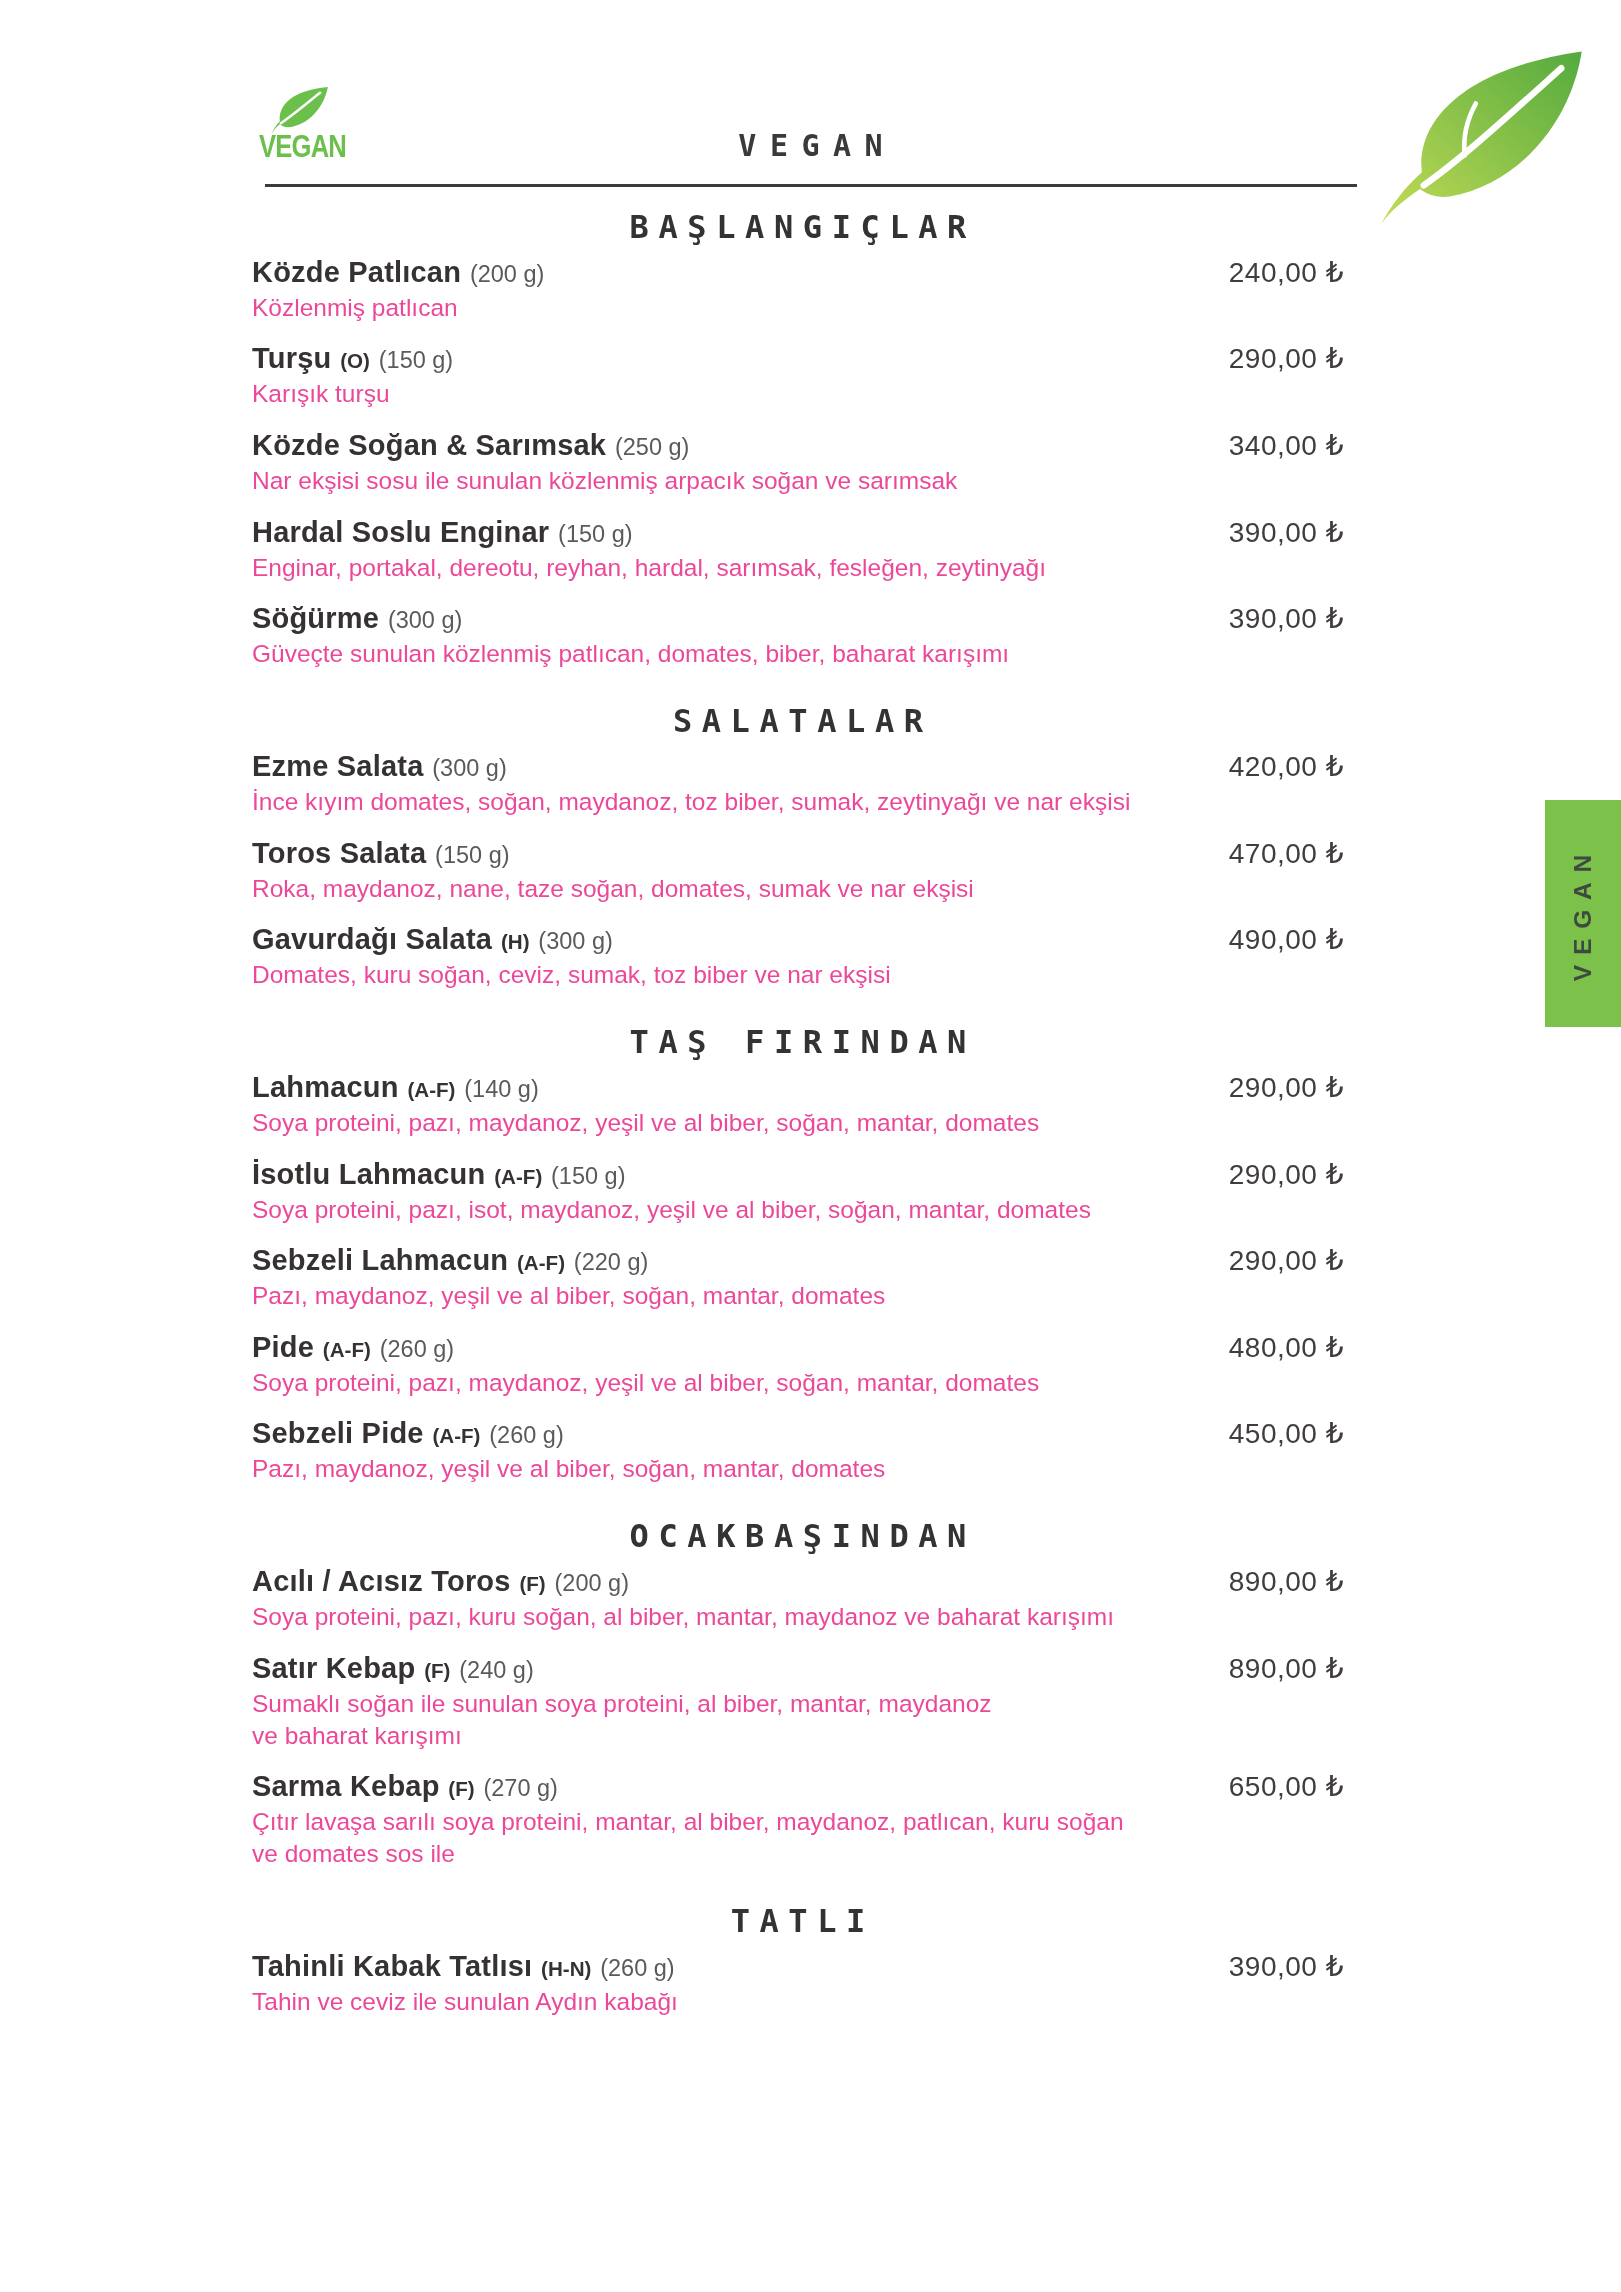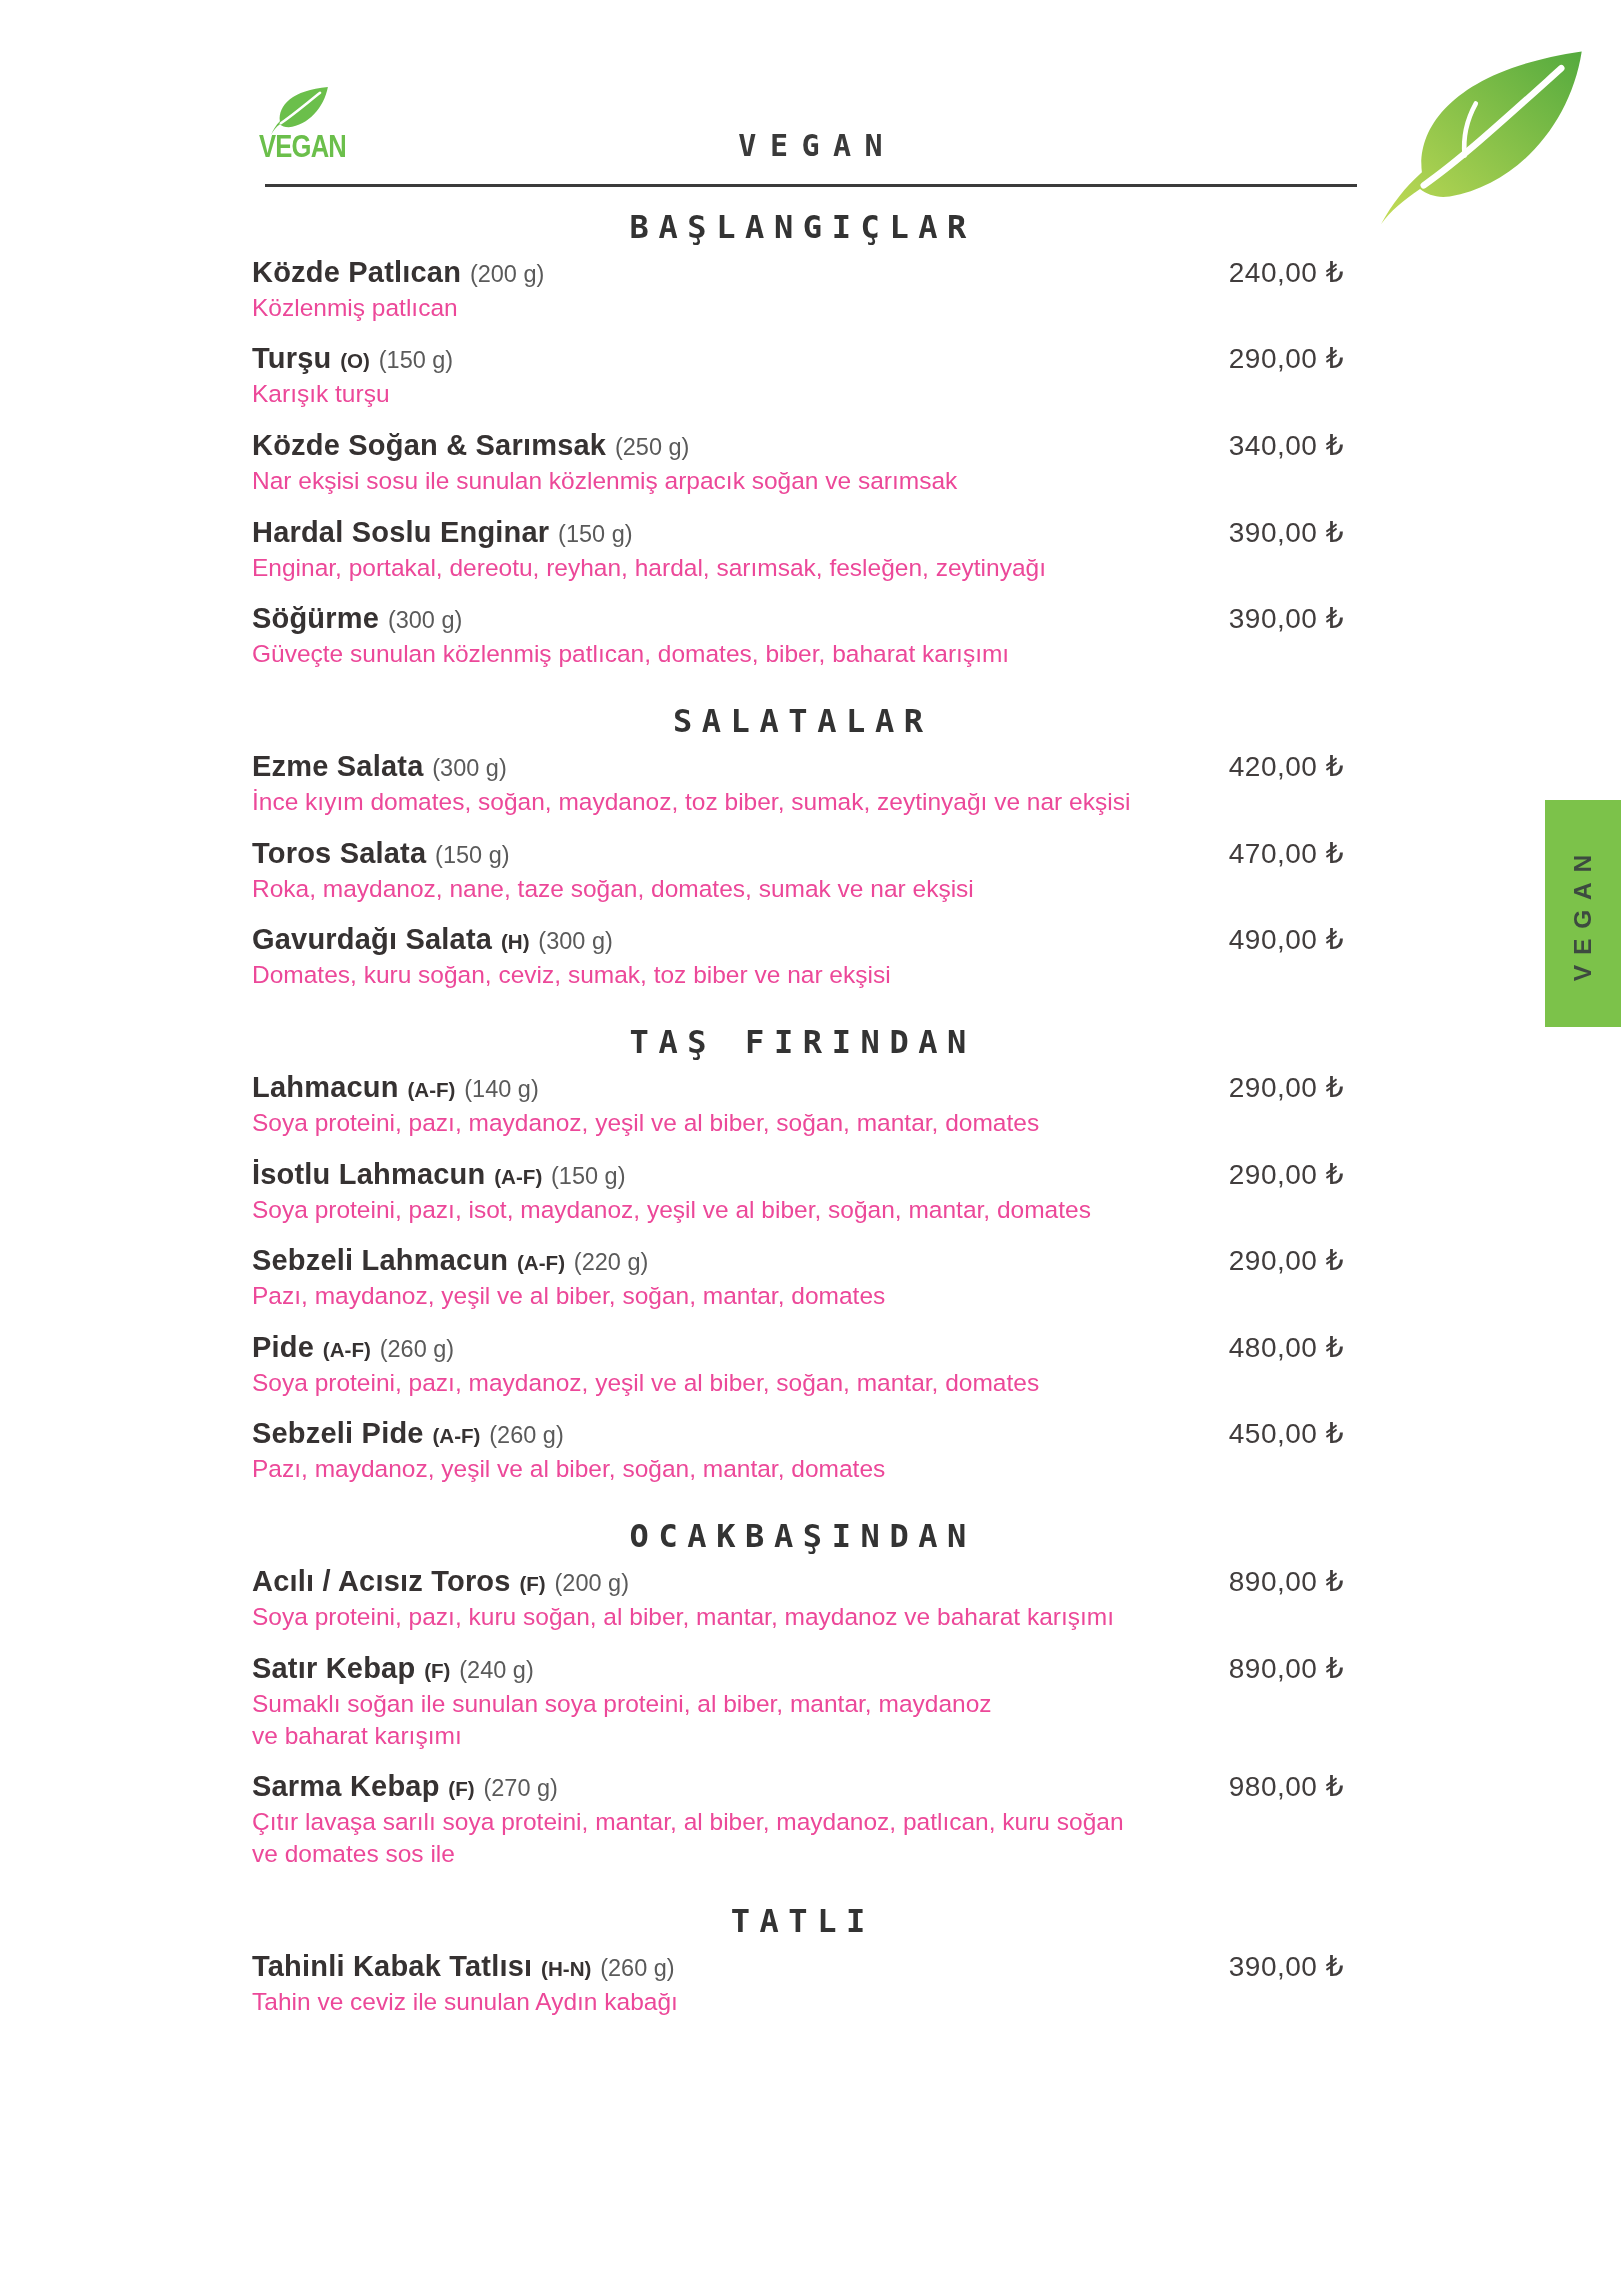--- a/index.html
+++ b/index.html
@@ -279,21 +279,21 @@
               <div>Sumaklı soğan ile sunulan soya proteini, al biber, mantar, maydanoz</div>
               <div>ve baharat karışımı</div>
             </div>
   </div>
 
   <div class="menu-item">
     <div class="item-line">
       <span class="item-name">Sarma Kebap</span>
       <span class="item-code">(F)</span>
       <span class="item-weight">(270 g)</span>
-      <span class="item-price">980,00 ₺</span>
+      <span class="item-price">650,00 ₺</span>
     </div>
     <div class="item-desc">
               <div>Çıtır lavaşa sarılı soya proteini, mantar, al biber, maydanoz, patlıcan, kuru soğan</div>
               <div>ve domates sos ile</div>
             </div>
   </div>
 </div>
   </section>
 
   <section class="menu-section">

